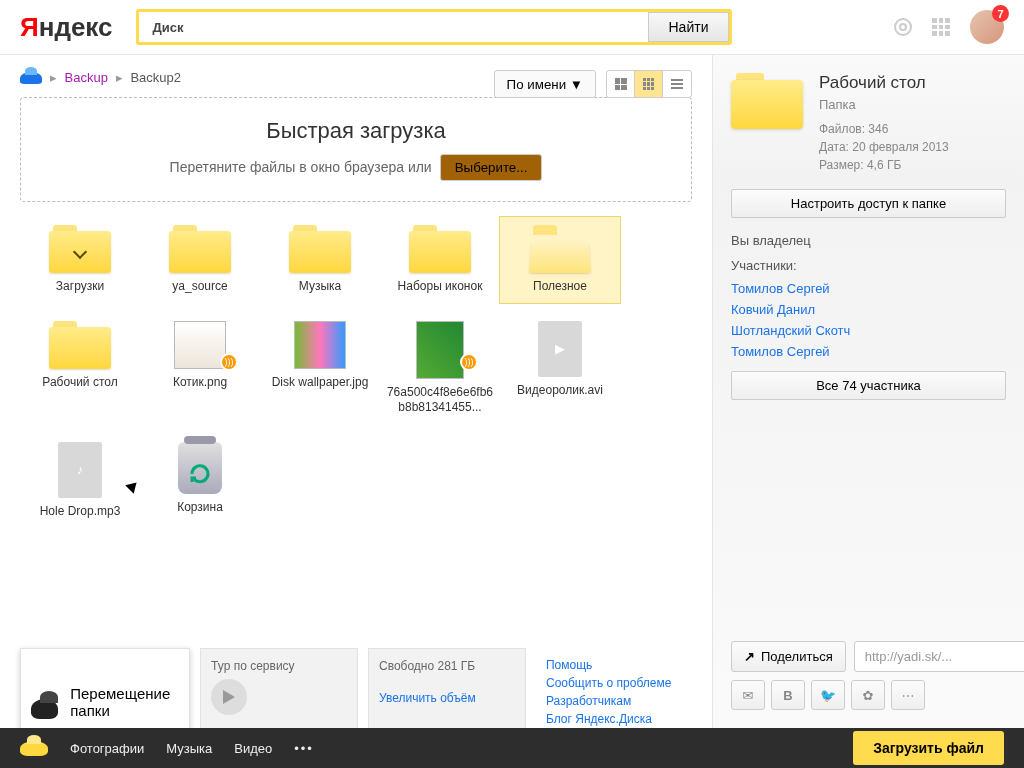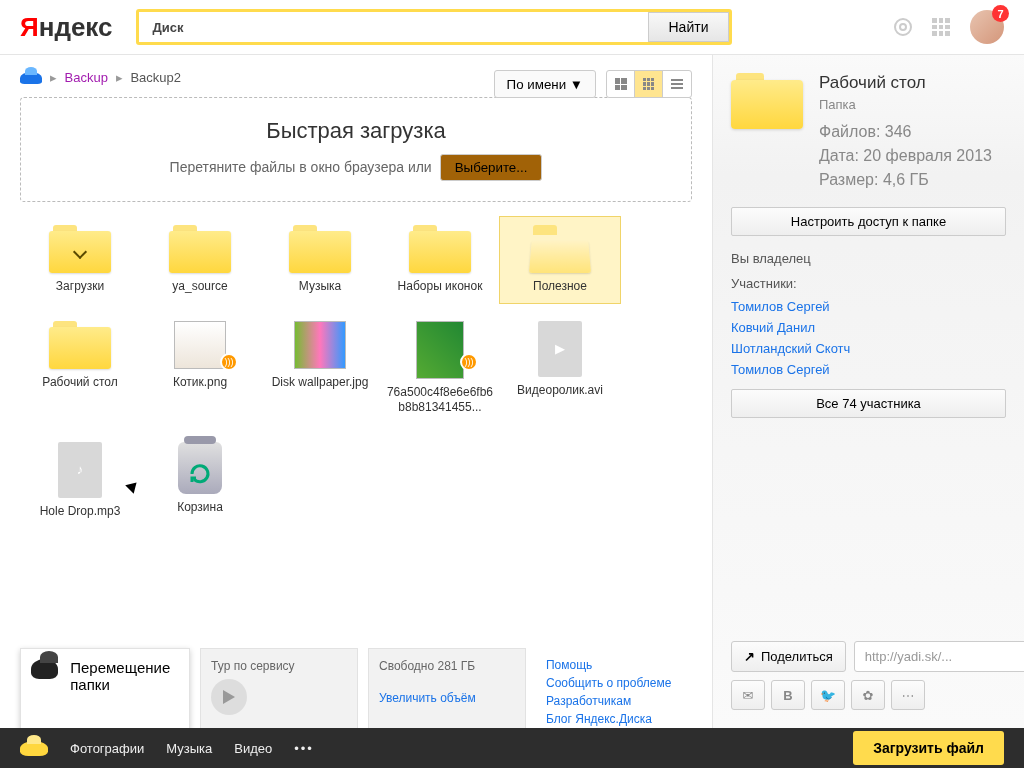--- a/index.html
+++ b/index.html
@@ -57,35 +57,35 @@
 .thumb.port{width:48px;height:58px;background:linear-gradient(45deg,#5a3,#283)}
 .aud-bdg{position:absolute;right:22px;top:40px;width:18px;height:18px;border-radius:50%;background:#f90;border:2px solid #fff;display:flex;align-items:center;justify-content:center;color:#fff;font-size:9px}
 .doc{width:44px;height:56px;background:#d8d8d8;border-radius:2px;display:flex;align-items:center;justify-content:center;color:#fff}
 .trash{width:44px;height:52px;background:linear-gradient(#e0e0e0,#aab);border-radius:6px 6px 8px 8px;position:relative}
 .trash:before{content:"";position:absolute;top:-6px;left:6px;right:6px;height:8px;background:#99a;border-radius:4px}
 .trash .rec{position:absolute;bottom:8px;left:10px;width:24px;height:24px}
 .cursor-arrow{position:absolute;left:128px;top:425px;width:12px;height:16px;pointer-events:none}
 .cursor-arrow:before{content:"";position:absolute;border-left:10px solid #000;border-top:6px solid transparent;border-bottom:6px solid transparent;transform:rotate(-45deg)}
 .footer-cards{position:absolute;bottom:-2px;left:20px;right:20px;display:flex;gap:10px;height:82px}
 .fc{flex:1;background:#f2f2f2;border:1px solid #e2e2e2;padding:10px;font-size:12px;color:#666}
-.fc.move{background:#fff;box-shadow:0 2px 6px rgba(0,0,0,.2);display:flex;align-items:flex-start;gap:12px;font-size:15px;color:#000}
+.fc.move{background:#fff;box-shadow:0 2px 6px rgba(0,0,0,.2);display:flex;align-items:flex-end;gap:12px;font-size:15px;color:#000}
 .fc.links{background:transparent;border:none}
 .fc.links a{display:block;color:#1a73e8;margin-bottom:4px;cursor:pointer}
 .play-circ{width:36px;height:36px;border-radius:50%;background:#ddd;display:flex;align-items:center;justify-content:center;margin-top:6px}
 .play-circ:before{content:"";border-left:12px solid #999;border-top:7px solid transparent;border-bottom:7px solid transparent}
 .ufo-big{width:36px;height:20px;background:#222;border-radius:50% 50% 30% 30%;position:relative}
 .ufo-big:before{content:"";position:absolute;top:-8px;left:9px;width:18px;height:12px;background:#444;border-radius:50% 50% 0 0}
 .side{width:312px;border-left:1px solid #e5e5e5;background:linear-gradient(#fafafa,#f2f2f2 120px,#fafafa);padding:18px;display:flex;flex-direction:column;position:relative}
 .side-head{display:flex;gap:16px;margin-bottom:15px}
 .side-folder{width:72px;height:56px;position:relative;flex-shrink:0}
 .side-folder .tab{position:absolute;top:0;left:5px;width:28px;height:11px;background:#fde47f;border-radius:3px 3px 0 0}
 .side-folder .body{position:absolute;top:7px;width:72px;height:49px;background:linear-gradient(#ffeb8a,#ffd73e);border-radius:4px;box-shadow:0 1px 3px rgba(0,0,0,.15)}
 .side-title{font-size:17px;margin-bottom:4px}
 .side-type{color:#888;margin-bottom:8px}
-.side-meta{color:#888;font-size:16px;line-height:1.5}
+.side-meta{color:#888;font-size:12px;line-height:1.5}
 .btn{border:1px solid #ccc;background:linear-gradient(#fcfcfc,#eee);padding:6px 20px;border-radius:2px;cursor:pointer;font-size:13px}
 .owner{margin:15px 0 10px;color:#555}
 .plist a{display:block;color:#1a73e8;margin-bottom:6px;cursor:pointer}
 .side-actions{margin-top:auto}
 .act-row{display:flex;gap:8px;margin-bottom:8px}
 .act-btn{border:1px solid #ccc;background:linear-gradient(#fcfcfc,#eee);padding:7px 12px;border-radius:3px;cursor:pointer;display:flex;align-items:center;gap:6px;font-size:13px}
 .act-btn.icon{padding:7px 10px}
 .share-input{flex:1;border:1px solid #ccc;padding:6px 10px;color:#999;font-size:13px;border-radius:3px}
 .soc-row{display:flex;gap:6px}
 .soc{width:34px;height:30px;border:1px solid #ccc;border-radius:3px;display:flex;align-items:center;justify-content:center;color:#888;cursor:pointer;background:linear-gradient(#fcfcfc,#eee)}

